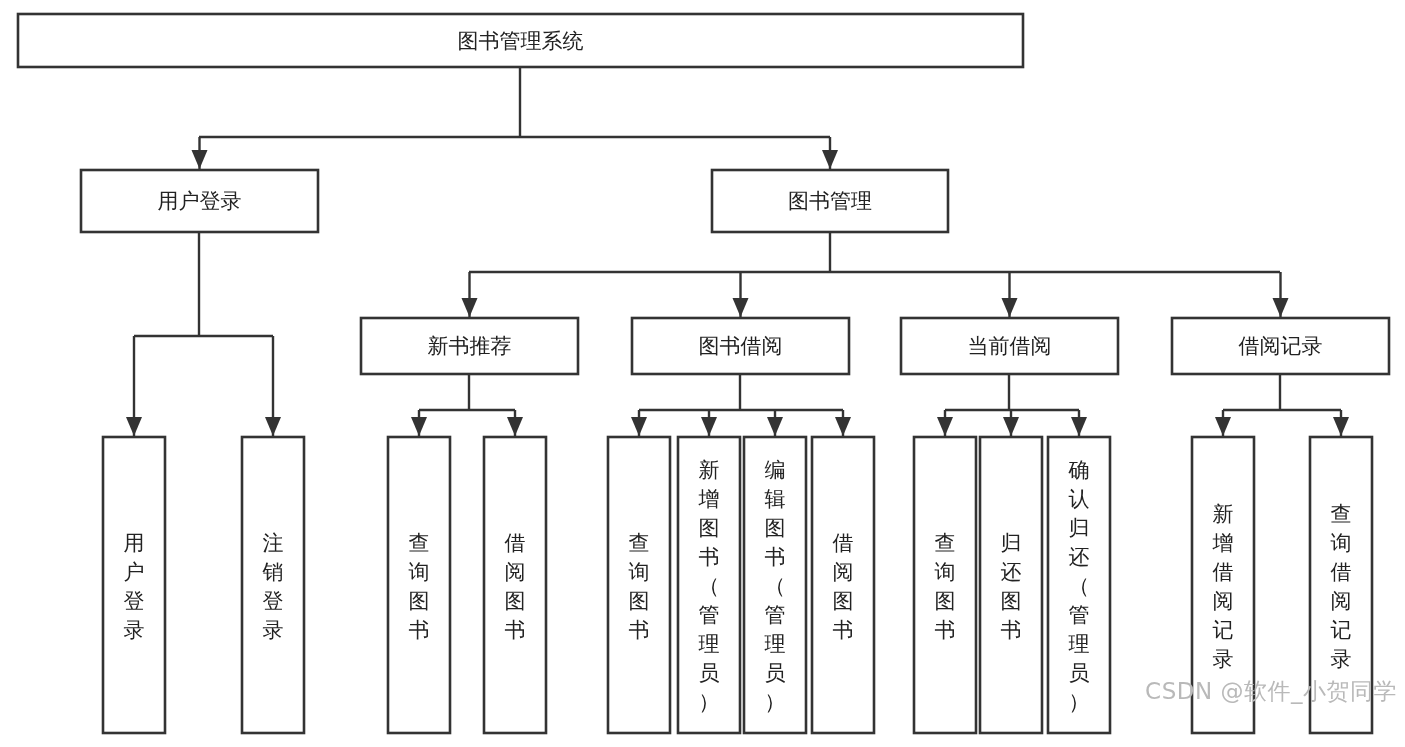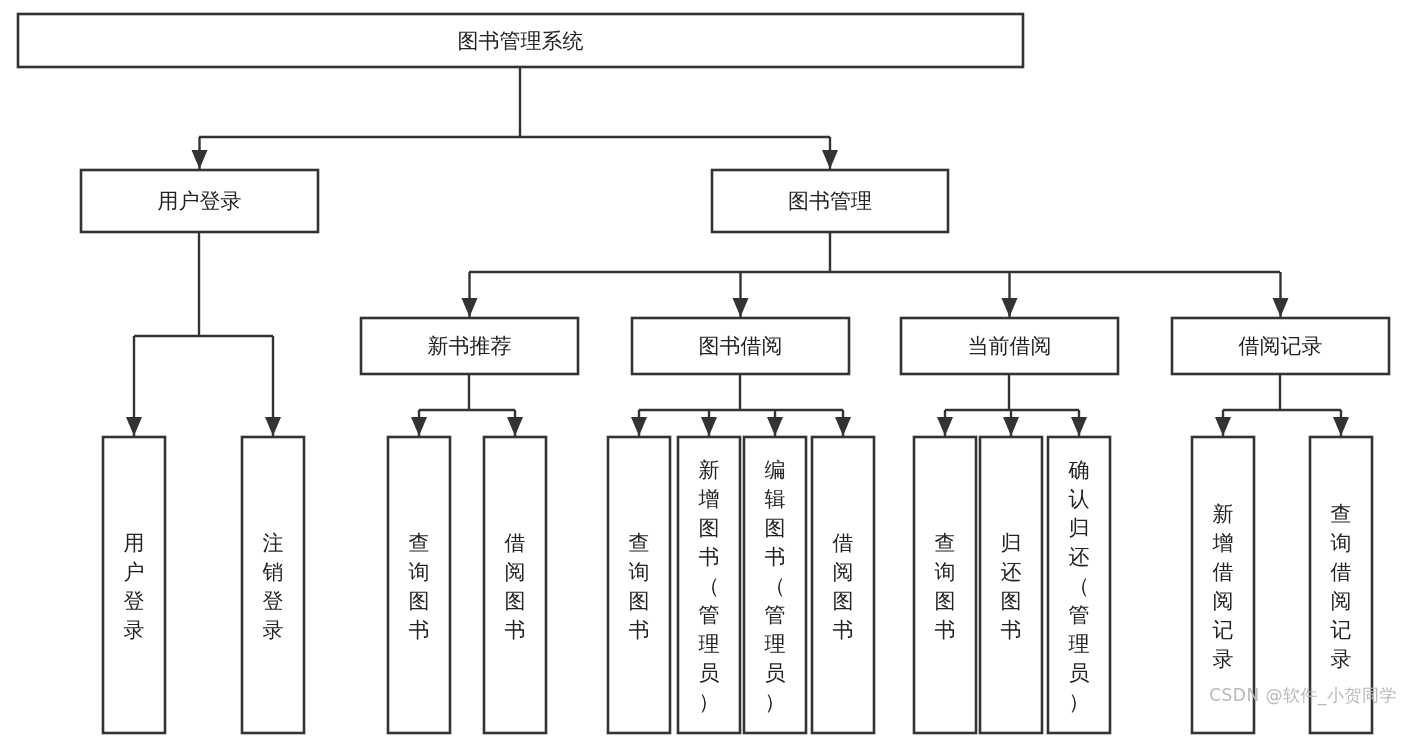--- a/index.html
+++ b/index.html
@@ -54,21 +54,21 @@
   }
   .arrow-head {
     fill: #333333;
     stroke: none;
   }
   .watermark {
     position: absolute;
     right: 8px;
     bottom: 6px;
     font-family: "DejaVu Sans", "Liberation Sans", sans-serif;
-    font-size: 17px;
+    font-size: 23px;
     color: #b9b9b9;
     white-space: nowrap;
     letter-spacing: 0.5px;
     user-select: none;
   }
 </style>
 </head>
 <body>
 
 <div id="diagram-root">

